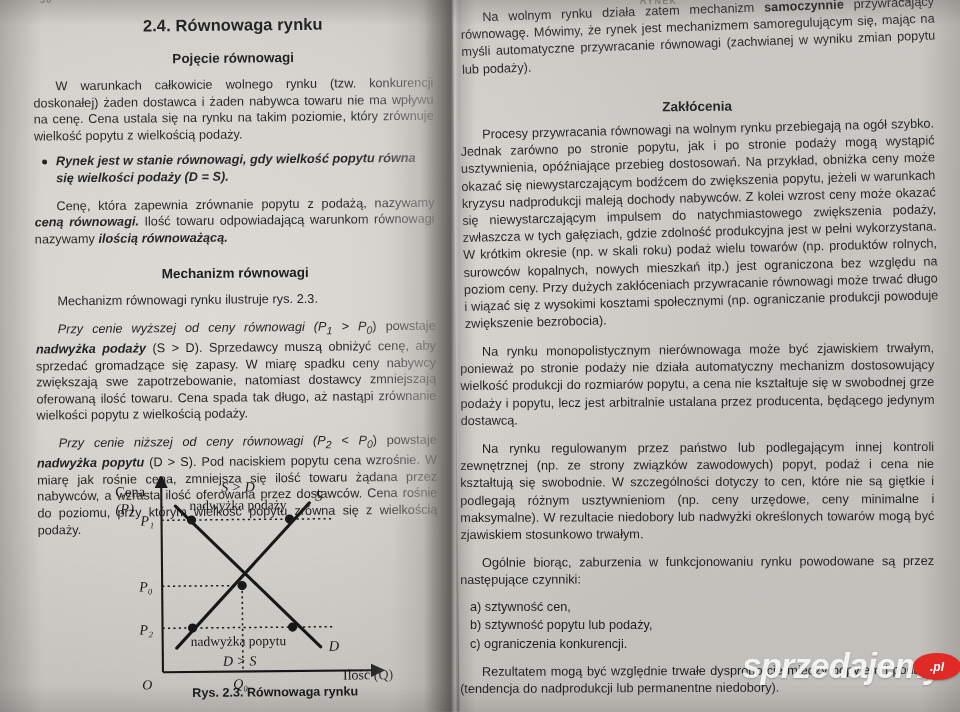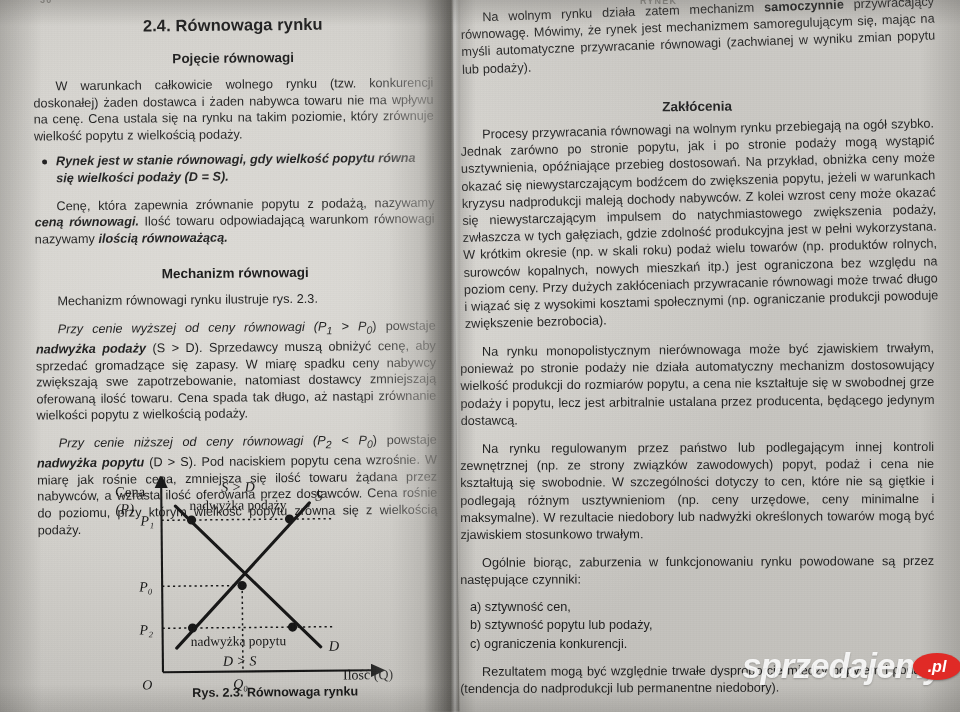--- a/index.html
+++ b/index.html
@@ -124,21 +124,21 @@
   
   #watermark{
     position:absolute;left:742px;top:646px;pointer-events:none;
     font-size:35px;font-weight:700;font-style:italic;
     color:rgba(255,255,255,.88);
     letter-spacing:-1px;
     text-shadow:0 1px 2px rgba(0,0,0,.22);
   }
   #wm-badge{
     position:absolute;left:913px;top:653px;width:48px;height:27px;border-radius:50%;
-    background:#e02a26;color:#fff;font-size:16px;font-weight:700;font-style:italic;
+    background:#e02a26;color:#fff;font-size:12px;font-weight:700;font-style:italic;
     display:flex;align-items:center;justify-content:center;
     box-shadow:0 1px 2px rgba(0,0,0,.3);
   }
 
   
   #soft{position:absolute;inset:0;pointer-events:none;
     background:linear-gradient(180deg,rgba(255,255,255,.05),rgba(0,0,0,.03));}
 </style>
 </head>
 <body>

